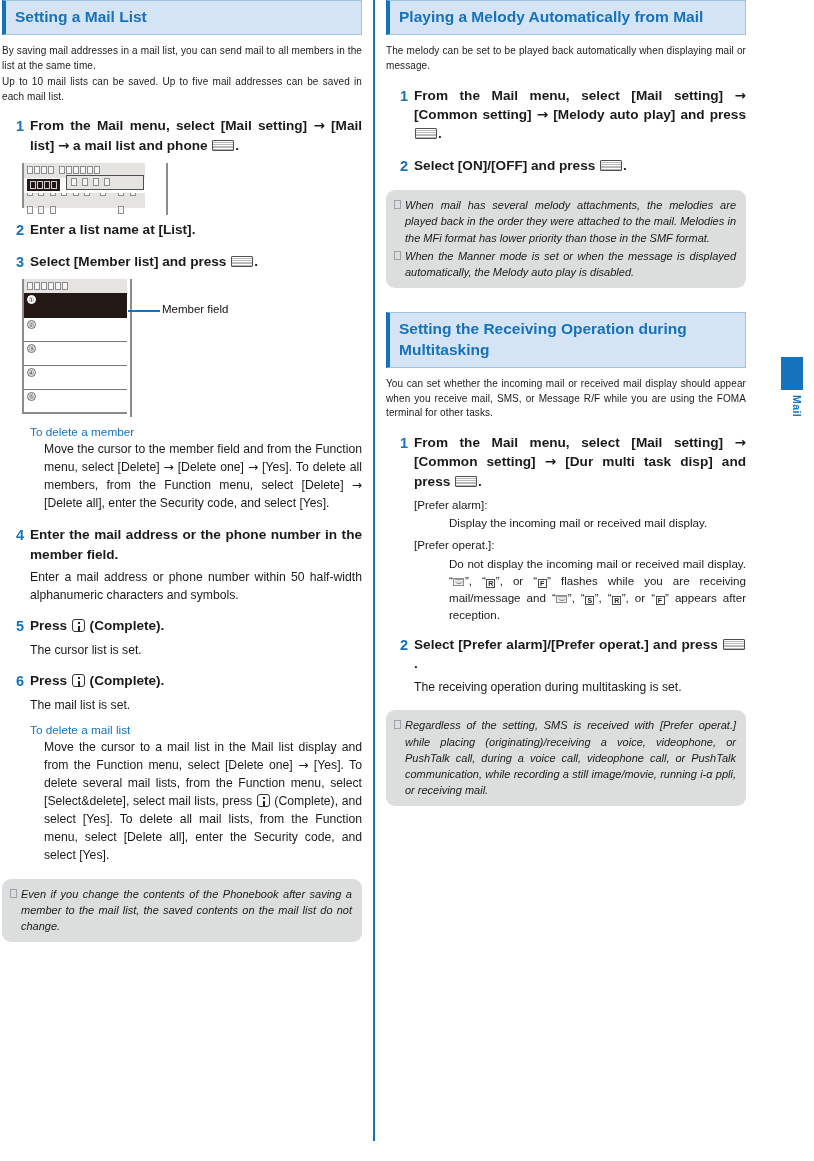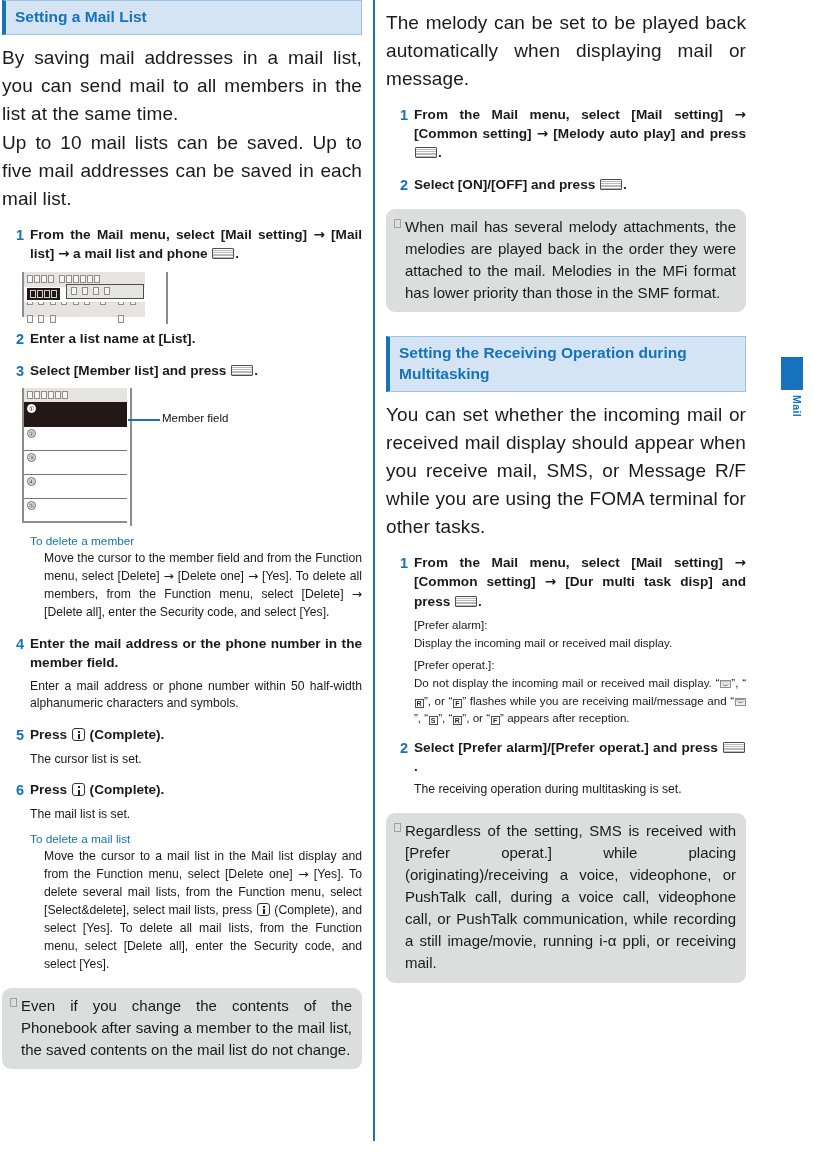--- a/index.html
+++ b/index.html
@@ -41,21 +41,21 @@
     border-bottom: 1px solid #9ec4e4;
     color: #1572bb;
     font-size: 15.5px;
     font-weight: bold;
     line-height: 1.32;
     padding: 6px 24px 7px 9px;
   }
 
   
   .body-p {
-    font-size: 19px;
+    font-size: 10px;
     line-height: 1.47;
     text-align: justify;
     margin: 9px 0 0 0;
     letter-spacing: 0.1px;
   }
   .body-p.tight { margin-top: 1px; }
 
   
   .step {
     display: flex;
@@ -86,21 +86,21 @@
 
   .sub-label {
     font-size: 11.6px;
     line-height: 1.4;
     margin: 6px 0 0 28px;
   }
   .sub-desc {
     font-size: 11.6px;
     line-height: 1.48;
     text-align: justify;
-    margin: 1px 0 0 28px;
+    margin: 1px 0 0 63px;
   }
 
   
   .blue-sub {
     color: #1572bb;
     font-size: 11.8px;
     line-height: 1.4;
     margin: 7px 0 0 28px;
   }
   .blue-sub-body {
@@ -127,23 +127,24 @@
     color: #555;
   }
   .tofu {
     display: inline-block;
     width: 7px; height: 9px;
     border: 1px solid #9aa3ab;
     margin-top: 3px;
   }
   .note-txt {
     flex: 1 1 auto;
-    font-size: 15px;
+    font-size: 11px;
     line-height: 1.47;
     text-align: justify;
+    font-style: italic;
   }
 
   
   .key-select {
     display: inline-block;
     width: 22px; height: 11px;
     border: 1px solid #4f4f4f;
     border-radius: 1px;
     background:
       repeating-linear-gradient(to bottom,
@@ -517,38 +518,43 @@
       <div class="note-item">
         <div class="note-bullet"><span class="tofu"></span></div>
         <div class="note-txt">Even if you change the contents of the Phonebook after saving a member to the mail list, the saved contents on the mail list do not change.</div>
       </div>
     </div>
 
   </div>
 
   <div class="col col-right">
 
+    <div class="sec-head">Playing a Melody Automatically from Mail</div>
 
     <div class="body-p">The melody can be set to be played back automatically when displaying mail or message.</div>
 
     <div class="step">
       <div class="step-num">1</div>
       <div class="step-txt"><span>From the Mail menu, select [Mail setting] </span><span class="arw">→</span><span> [Common setting] </span><span class="arw">→</span><span> [Melody auto play] and press </span><span class="key-select"></span><span>.</span></div>
     </div>
 
     <div class="step">
       <div class="step-num">2</div>
       <div class="step-txt"><span>Select [ON]/[OFF] and press </span><span class="key-select"></span><span>.</span></div>
     </div>
 
     <div class="note-box">
       <div class="note-item">
         <div class="note-bullet"><span class="tofu"></span></div>
         <div class="note-txt">When mail has several melody attachments, the melodies are played back in the order they were attached to the mail. Melodies in the MFi format has lower priority than those in the SMF format.</div>
       </div>
+      <div class="note-item">
+        <div class="note-bullet"><span class="tofu"></span></div>
+        <div class="note-txt">When the Manner mode is set or when the message is displayed automatically, the Melody auto play is disabled.</div>
+      </div>
     </div>
 
     <div class="sec-head" style="margin-top:24px;">Setting the Receiving Operation during Multitasking</div>
 
     <div class="body-p">You can set whether the incoming mail or received mail display should appear when you receive mail, SMS, or Message R/F while you are using the FOMA terminal for other tasks.</div>
 
     <div class="step">
       <div class="step-num">1</div>
       <div class="step-txt"><span>From the Mail menu, select [Mail setting] </span><span class="arw">→</span><span> [Common setting] </span><span class="arw">→</span><span> [Dur multi task disp] and press </span><span class="key-select"></span><span>.</span></div>
     </div>

